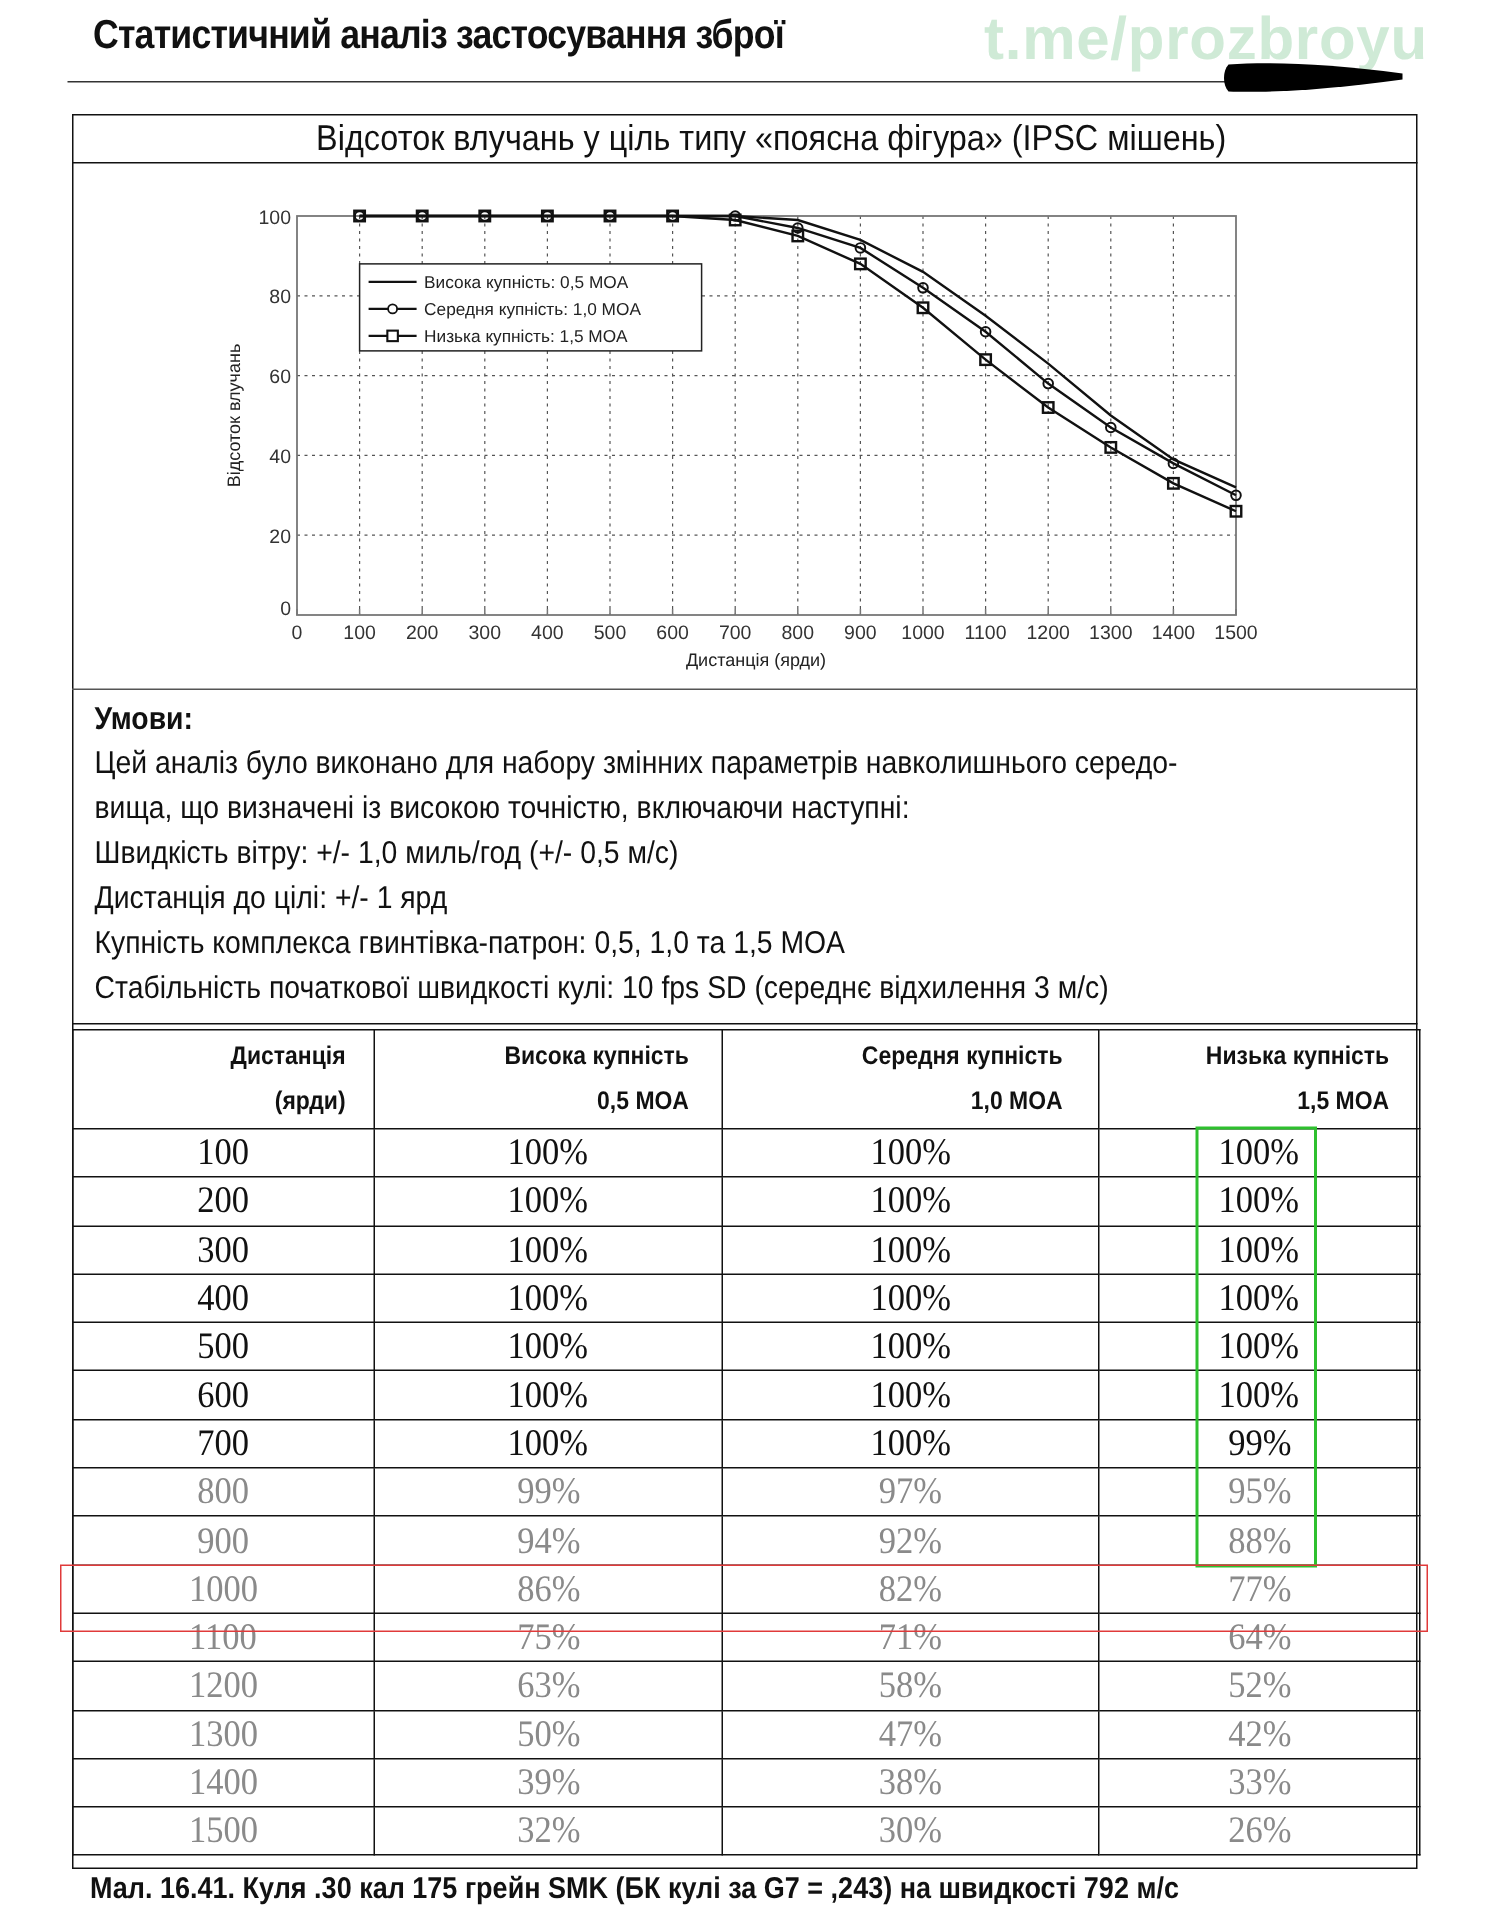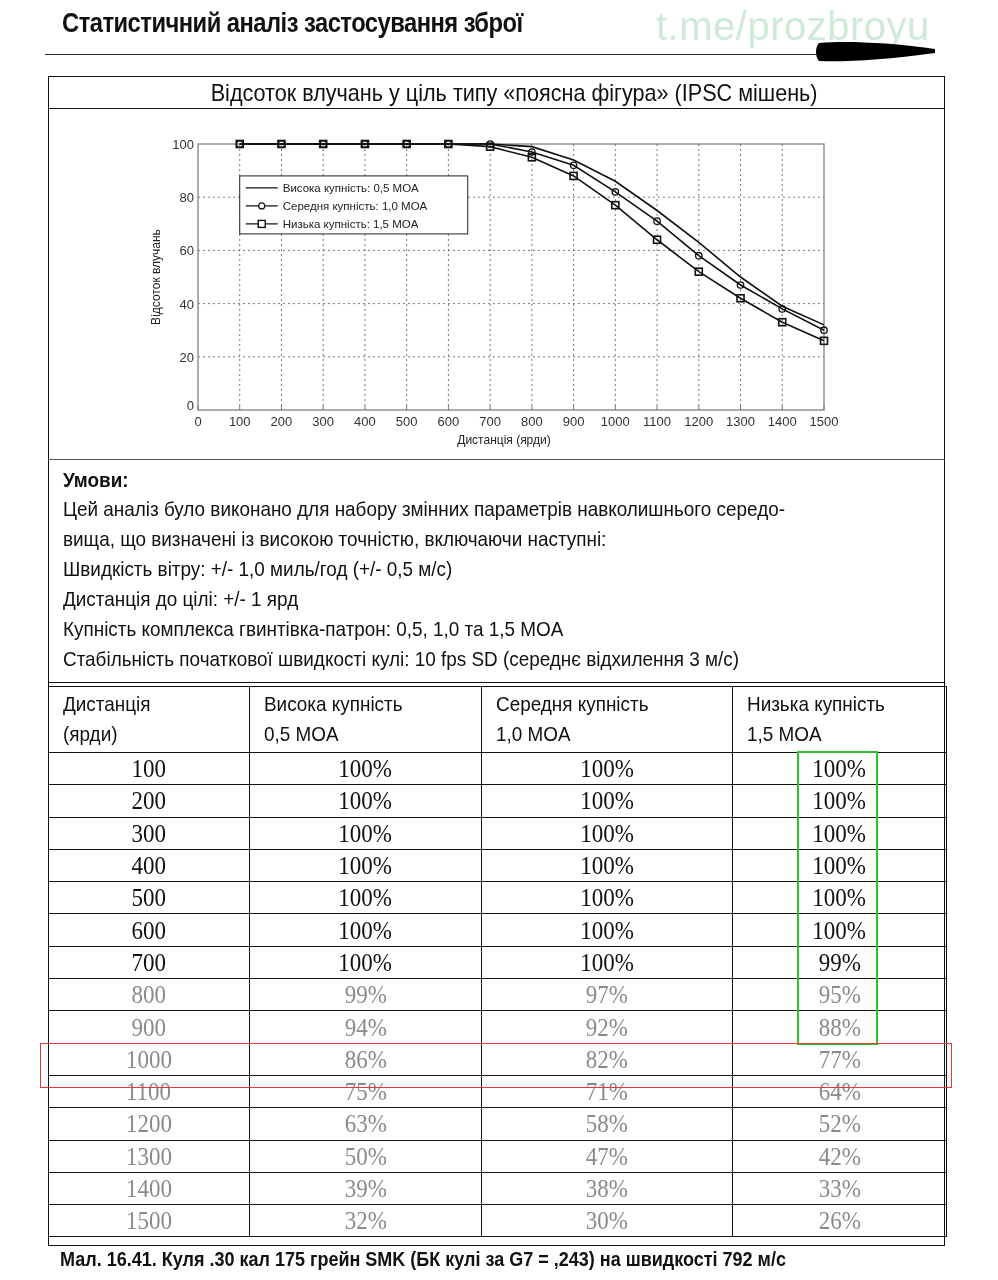--- a/index.html
+++ b/index.html
@@ -1,31 +1,31 @@
 <!DOCTYPE html>
 <html><head>
 <meta charset="utf-8">
 <style>
   html, body { margin:0; padding:0; background:#ffffff; }
   body { width:998px; height:1280px; position:relative; overflow:hidden; font-family:"Liberation Sans", sans-serif; color:#111; }
   .abs { position:absolute; }
   #doc-title { left:62px; top:8px; font-size:27px; font-weight:bold; letter-spacing:-0.6px; transform:scaleX(0.88); transform-origin:left top; white-space:nowrap; color:#111; }
-  #watermark { left:656px; top:4px; font-size:40px; font-weight:normal; color:#cfead6; white-space:nowrap; letter-spacing:0.5px; }
+  #watermark { left:656px; top:4px; font-size:40px; font-weight:bold; color:#cfead6; white-space:nowrap; letter-spacing:0.5px; }
   #header-rule { left:45px; top:54px; width:780px; height:1px; background:#333; }
   #bullet-icon { left:815px; top:40px; width:125px; height:24px; }
   #outer-box { left:48px; top:76px; width:897px; height:1170px; border:1.5px solid #111; box-sizing:border-box; }
   #chart-title { left:48px; top:76px; width:897px; height:33px; border-bottom:1.5px solid #111; box-sizing:border-box; text-align:center; font-size:24px; line-height:34px; transform-origin:center; white-space:nowrap; color:#111;padding-left:36px; }
   #chart-title span { display:inline-block; transform:scaleX(0.9); }
   #chart-svg { left:140px; top:120px; width:720px; height:340px; }
   #conditions { left:48px; top:459px; width:897px; height:224px; border-top:1.5px solid #555; border-bottom:1.5px solid #111; box-sizing:border-box; padding:6px 0 0 15px; }
   #conditions .c-head { font-weight:bold; font-size:21px; line-height:28px; transform:scaleX(0.9); transform-origin:left; white-space:nowrap; }
   #conditions .c-line { font-size:21px; line-height:30px; white-space:nowrap; transform:scaleX(0.9); transform-origin:left; }
   #data-table { left:48px; top:686px; width:898px; border-collapse:collapse; table-layout:fixed; }
   #data-table th, #data-table td { border:1.5px solid #111; padding:0; }
-  #data-table th { text-align:left; vertical-align:top; height:63px; padding:2px 0 0 14px; font-size:21px; font-weight:normal; line-height:30px; }
+  #data-table th { text-align:right; vertical-align:top; height:63px; padding:2px 0 0 14px; font-size:17px; font-weight:bold; line-height:30px; }
   #data-table th span { display:block; transform:scaleX(0.9); transform-origin:left; white-space:nowrap; }
   #data-table td { height:31.3px; text-align:center; font-family:"Liberation Serif", serif; font-size:25px; line-height:31px; }
   #data-table td span { display:inline-block; transform:scaleX(0.92); }
   #data-table tr.dark td { color:#111; }
   #data-table tr.grey td { color:#8a8a8a; }
   #green-box { left:797px; top:751px; width:81px; height:294px; border:2px solid #2ec02e; box-sizing:border-box; }
   #red-box { left:40px; top:1043px; width:912px; height:45px; border:1.5px solid #e03a3a; box-sizing:border-box; }
   #caption { left:60px; top:1248px; font-size:20px; font-weight:bold; white-space:nowrap; transform:scaleX(0.9); transform-origin:left top; color:#111; }
   svg text { font-family:"Liberation Sans", sans-serif; }
 </style>

